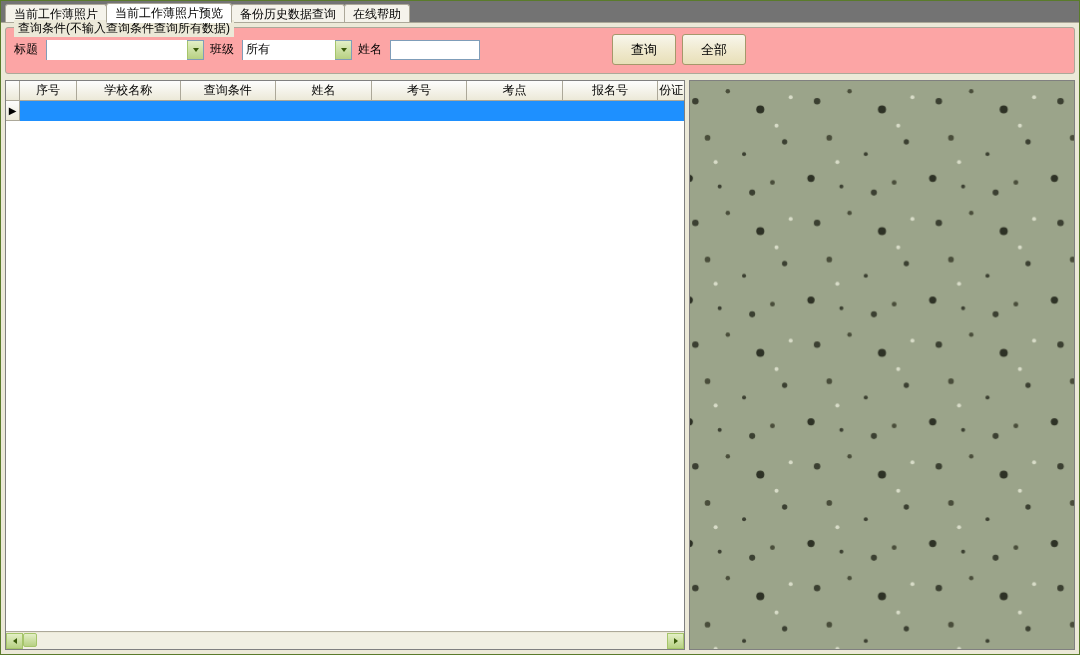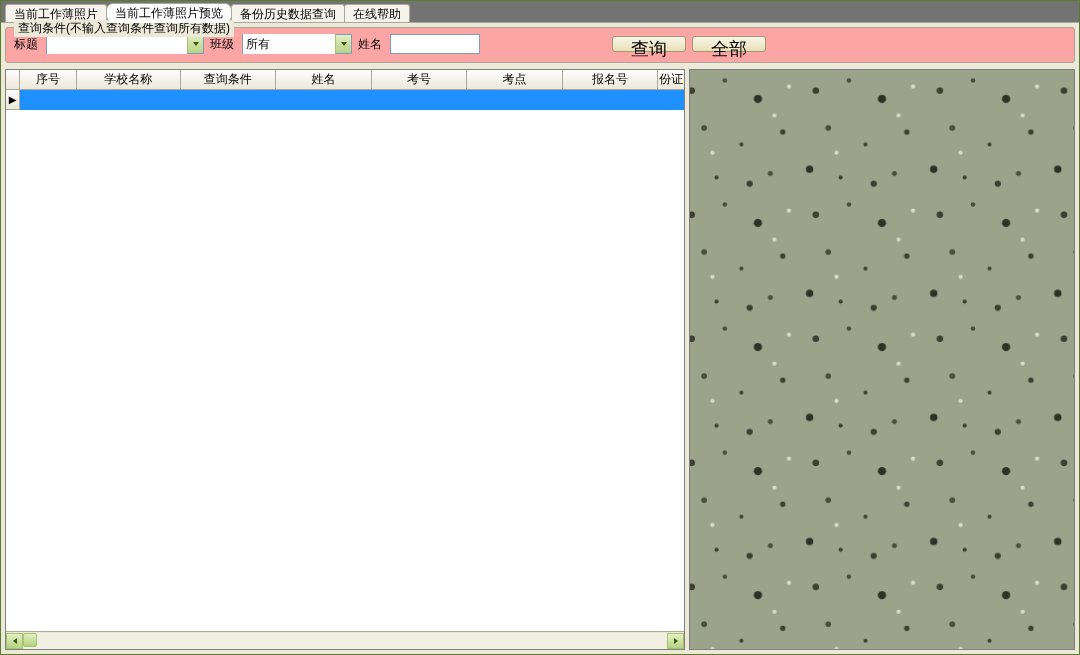--- a/index.html
+++ b/index.html
@@ -85,21 +85,20 @@
     height: 18px;
     line-height: 14px;
   }
   .tab.active {
     background: #fff;
     position: relative;
     z-index: 2;
     border-bottom: 1px solid #fff;
     margin-bottom: -1px;
     height: 20px;
-    border-radius: 7px;
   }
 
   .content-area {
     flex: 1;
     background: #ece9d8;
     display: flex;
     flex-direction: column;
     padding: 2px 4px 4px 4px;
   }
 
@@ -149,26 +148,26 @@
   }
   .combo .combo-btn svg { width: 8px; height: 8px; }
   .text-input {
     height: 20px;
     border: 1px solid #7f9db9;
     background: #fff;
     padding: 0 3px;
     font-size: 12px;
   }
   .btn {
-    height: 16px;
+    height: 31px;
     padding: 0 18px;
     border: 1px solid #a5986b;
     border-radius: 3px;
     background: linear-gradient(to bottom, #f8f6ec 0%, #f0ead0 50%, #e8dfb8 100%);
-    font-size: 18px;
+    font-size: 13px;
     cursor: pointer;
   }
 
   .sub-tabs-row {
     display: flex;
     align-items: flex-end;
     height: 20px;
     padding-left: 2px;
     border-bottom: 1px solid #aca899;
   }

